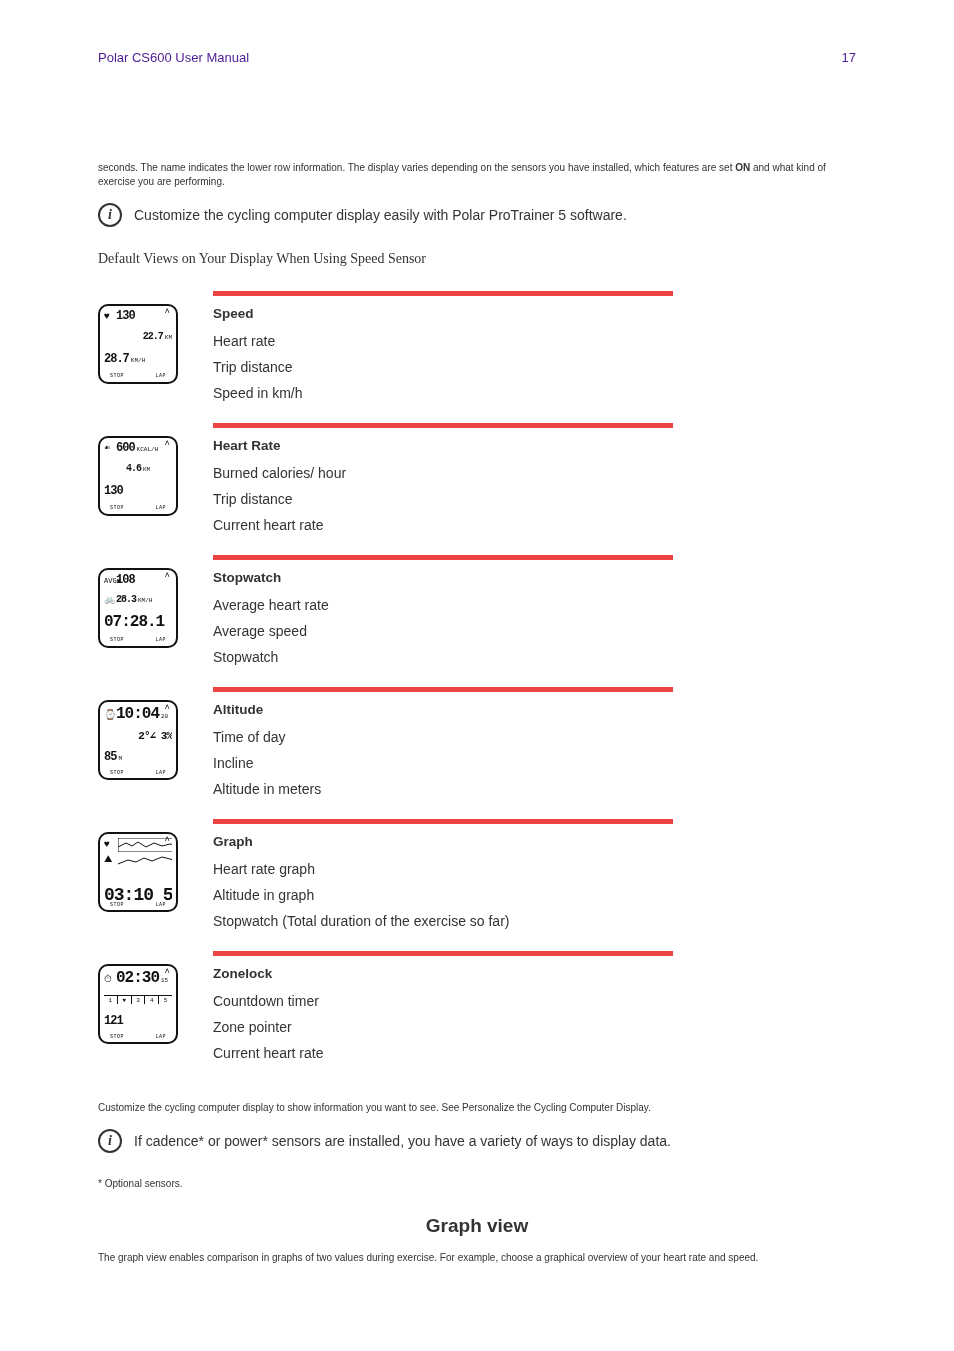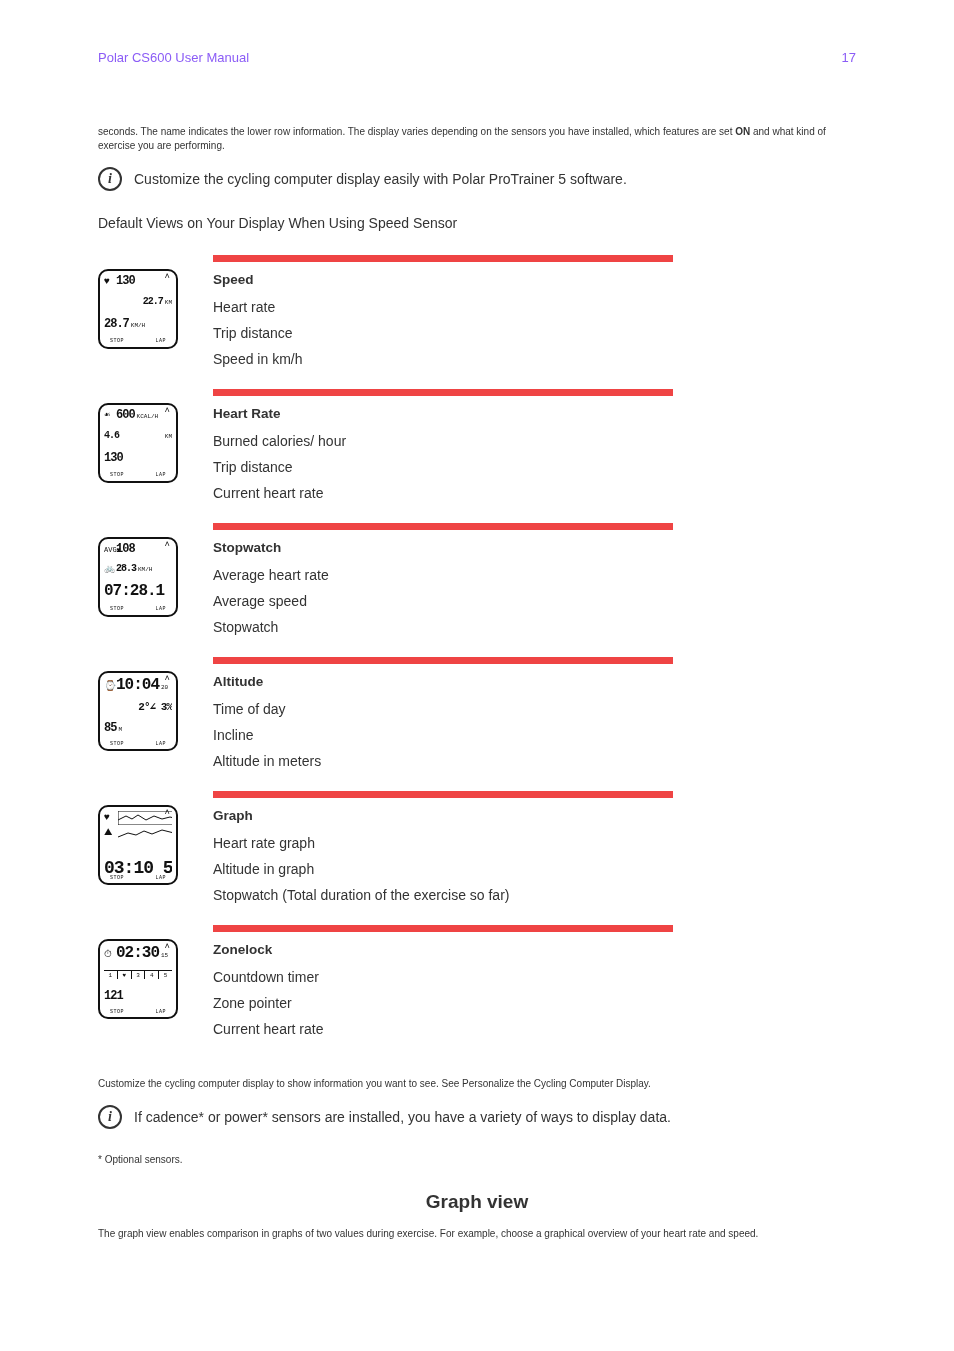--- a/index.html
+++ b/index.html
@@ -13,22 +13,22 @@
     width: 954px;
     min-height: 1351px;
     box-sizing: border-box;
     padding: 50px 98px 60px 98px;
     position: relative;
   }
   .header-row {
     display: flex;
     justify-content: space-between;
     font-size: 13px;
-    color: #8b5cf6;
-    margin-bottom: 60px;
+    color: #4c1d95;
+    margin-bottom: 96px;
   }
   .para {
     font-size: 10px;
     line-height: 1.4;
     margin: 0 0 14px 0;
   }
   .para .bold { font-weight: bold; }
   .info-row {
     display: flex;
     align-items: center;
@@ -47,29 +47,30 @@
     font-size: 14px;
     margin-right: 12px;
     flex: 0 0 auto;
   }
   .info-text {
     font-size: 14px;
   }
   .section-title {
     font-size: 14px;
     margin: 0 0 24px 0;
+    font-family: Liberation Serif, serif;
   }
   table.views {
     border-collapse: collapse;
     width: 575px;
   }
   table.views td {
     vertical-align: top;
     padding: 10px 12px 12px 0;
-    border-top: 7px solid #ef4444;
+    border-top: 5px solid #ef4444;
   }
   table.views td.thumb-cell {
     width: 95px;
     padding-right: 20px;
     border-top: none;
     padding-top: 10px;
   }
   .thumb {
     width: 80px;
     height: 80px;
@@ -211,21 +212,21 @@
 
     <tr>
       <td class="thumb-cell">
         <div class="thumb">
           <span class="chev">˄</span>
           <div class="row">
                 <span class="ico">☙</span>
                 <span class="big">600</span>
                 <span class="unit">KCAL/H</span>
               </div>
-          <div class="row" style="justify-content:space-between">
+          <div class="row" style="justify-content:center">
                 <span class="mid">4.6</span>
                 <span class="unit">KM</span>
               </div>
           <div class="row">
                 <span class="big">130</span>
               </div>
           <div class="bottom-labels">
                 <span>STOP</span>
                 <span>LAP</span>
               </div>

